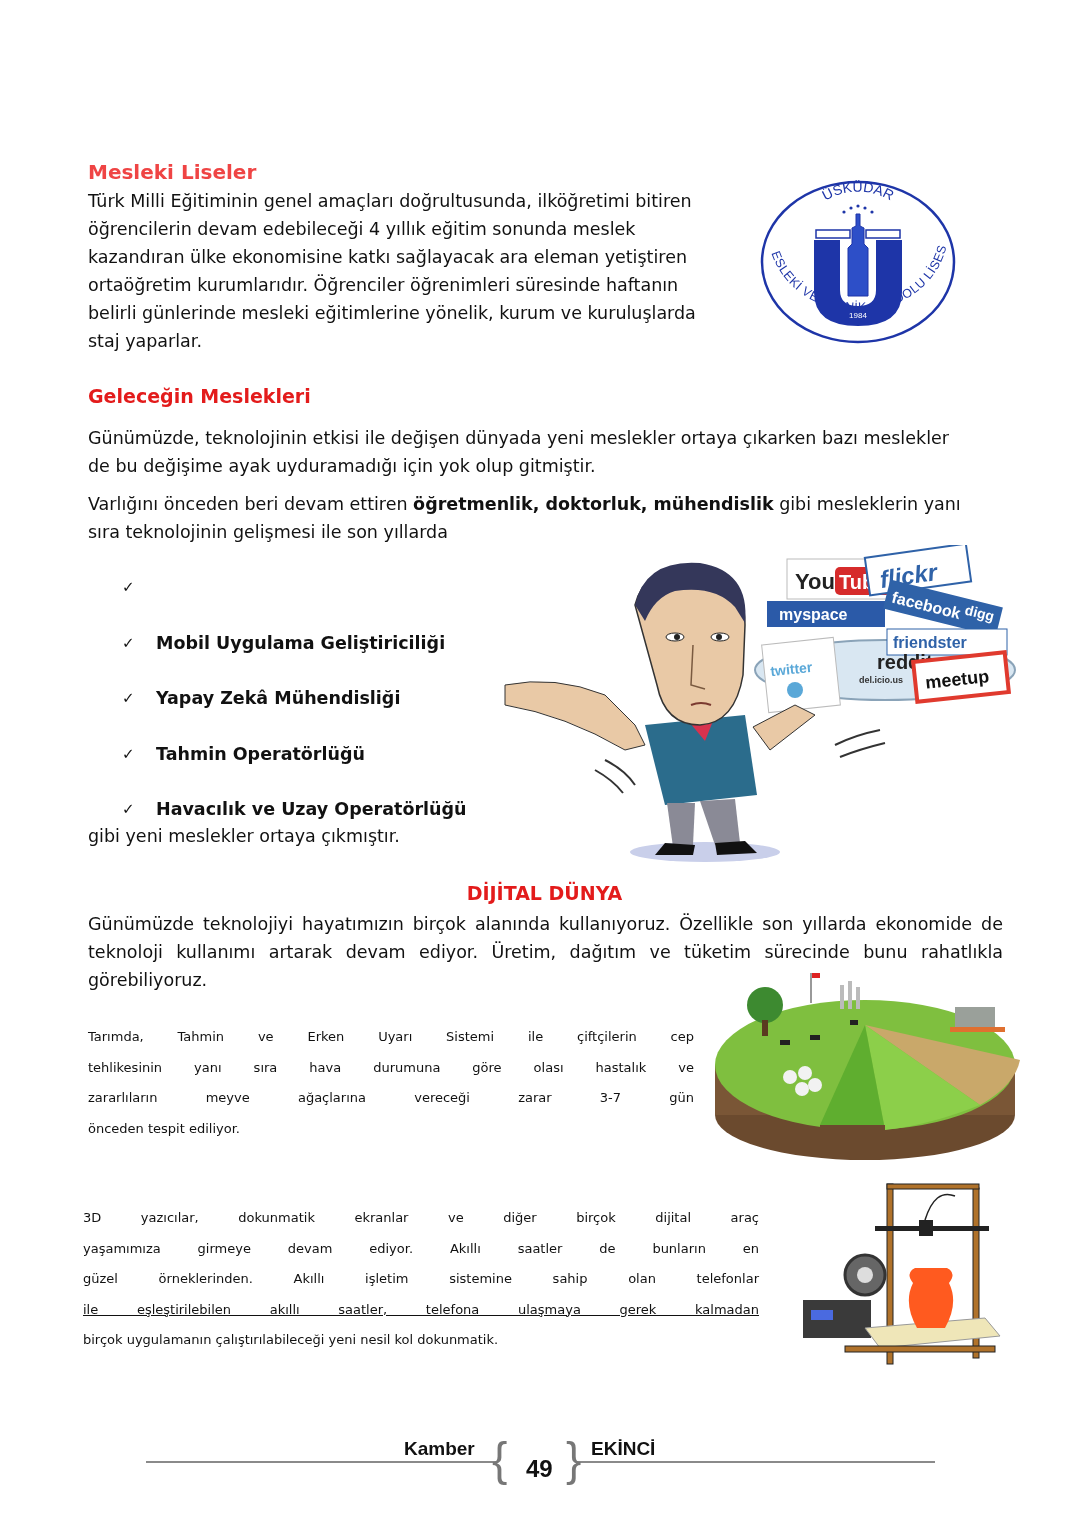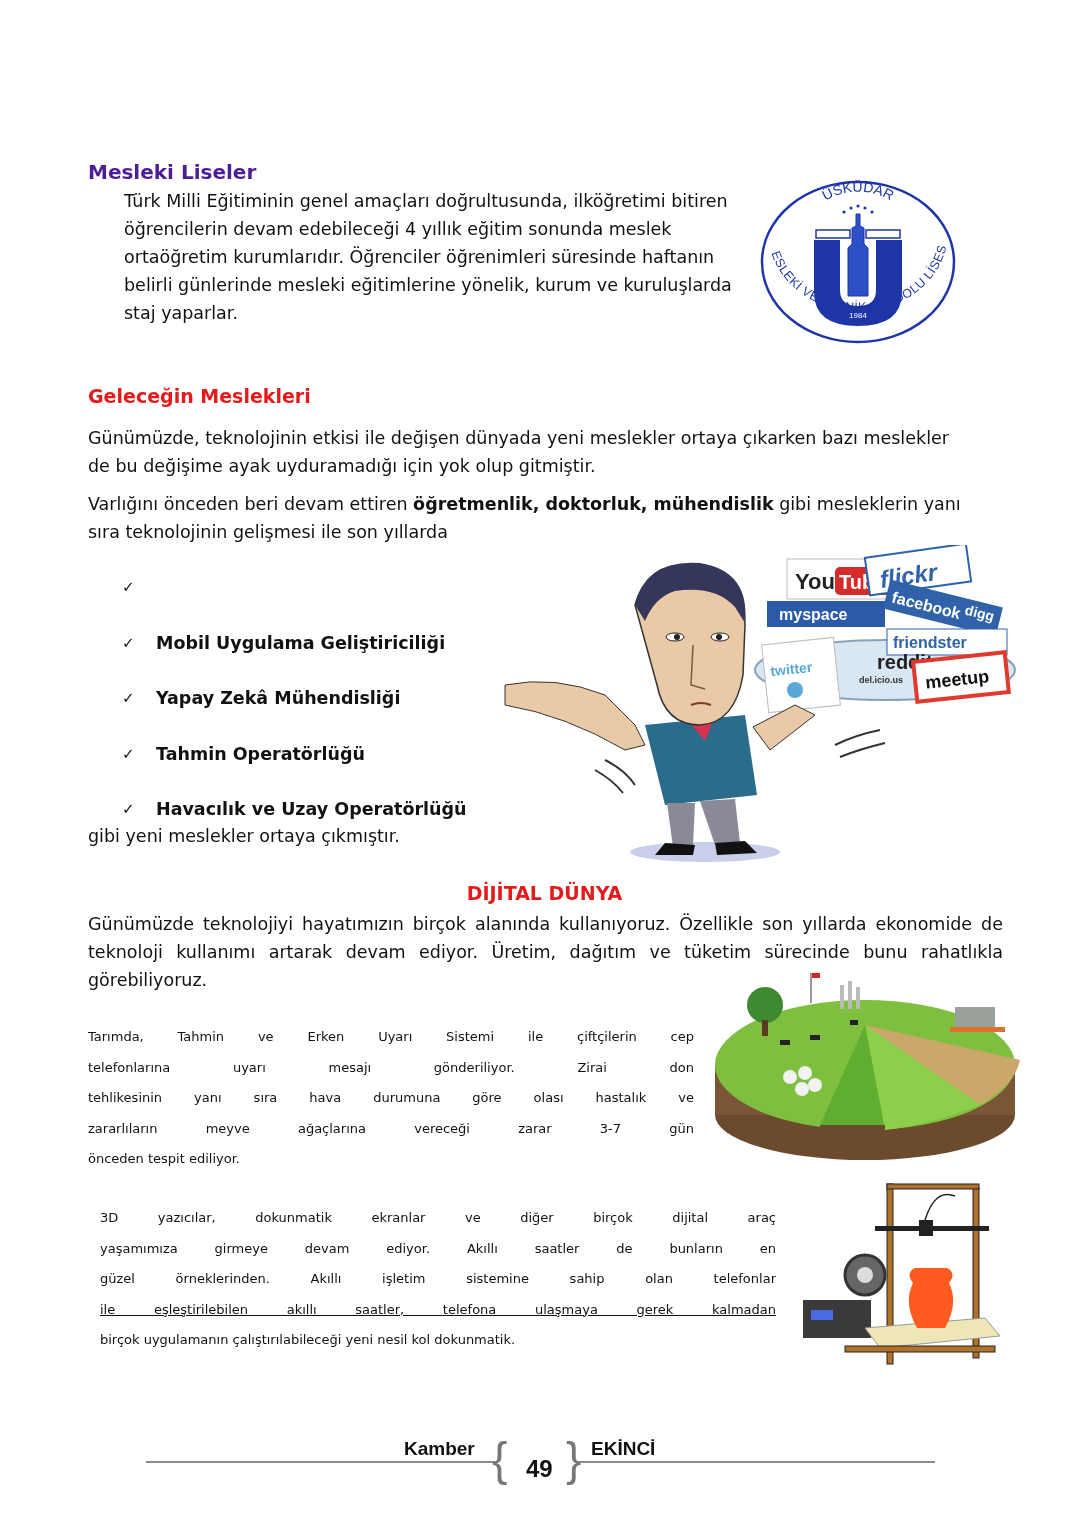--- a/index.html
+++ b/index.html
@@ -1,39 +1,40 @@
 <!DOCTYPE html>
 <html><head>
 <meta charset="utf-8">
 <style>
   html, body { margin: 0; padding: 0; background: #ffffff; }
   body { width: 1080px; height: 1527px; position: relative; overflow: hidden;
          font-family: "DejaVu Sans", sans-serif; color: #111; }
   .abs { position: absolute; }
   .p { font-size: 17.5px; line-height: 28px; margin: 0; }
-  .h-blue { color: #4c1d95; font-weight: bold; font-size: 20px; }
+  .h-blue { color: #ef4444; font-weight: bold; font-size: 20px; }
   .h-red { color: #e31b1b; font-weight: bold; font-size: 19px; }
   .justify { text-align: justify; text-align-last: left; }
   .big { font-size: 13px; line-height: 30.5px; }
   b { font-weight: bold; }
   .check-list { list-style: none; margin: 0; padding: 0; }
   .check-list li { font-weight: bold; font-size: 17.5px; height: 55.5px; line-height: 28px;
                    display: flex; align-items: flex-start; }
   .check-list li .ck { width: 34px; padding-left: 34px; font-weight: normal; font-size: 15px; }
   .footer-line { height: 2px; background: #8a8a8a; }
   .footer-name { font-family: "Liberation Sans", sans-serif; font-weight: bold; font-size: 19px; }
   .brace { font-family: "Liberation Sans", sans-serif; font-size: 46px; color: #777; line-height: 46px; }
 </style>
 </head>
 <body>
 
 <div class="abs h-blue" style="left:88px;top:160px;">Mesleki Liseler</div>
-<div class="abs" style="left:88px;top:187px;width:650px;margin-left:36px;">
+<div class="abs" style="left:88px;top:187px;width:650px;">
   <p class="p">Türk Milli Eğitiminin genel amaçları doğrultusunda, ilköğretimi bitiren</p>
   <p class="p">öğrencilerin devam edebileceği 4 yıllık eğitim sonunda meslek</p>
+  <p class="p">kazandıran ülke ekonomisine katkı sağlayacak ara eleman yetiştiren</p>
   <p class="p">ortaöğretim kurumlarıdır. Öğrenciler öğrenimleri süresinde haftanın</p>
   <p class="p">belirli günlerinde mesleki eğitimlerine yönelik, kurum ve kuruluşlarda</p>
   <p class="p">staj yaparlar.</p>
 </div>
 
 <div class="abs" style="left:758px;top:178px;width:200px;height:170px;">
   <svg width="200" height="170" viewBox="0 0 200 170">
     <defs>
       <path id="arcTop" d="M 40 60 A 62 62 0 0 1 160 60"></path>
       <path id="arcBottom" d="M 12 70 A 90 80 0 0 0 188 70"></path>
@@ -157,21 +158,20 @@
   <span style="margin-left:9px;">DİJİTAL DÜNYA</span>
 </div>
 <div class="abs" style="left:88px;top:910px;width:915px;">
   <p class="p justify" style="text-align-last:justify;">Günümüzde teknolojiyi hayatımızın birçok alanında kullanıyoruz. Özellikle son yıllarda ekonomide de</p>
   <p class="p justify" style="text-align-last:justify;">teknoloji kullanımı artarak devam ediyor. Üretim, dağıtım ve tüketim sürecinde bunu rahatlıkla</p>
   <p class="p">görebiliyoruz.</p>
 </div>
 
 <div class="abs" style="left:88px;top:1022px;width:606px;">
   <p class="p big justify" style="text-align-last:justify;">Tarımda, Tahmin ve Erken Uyarı Sistemi ile çiftçilerin cep</p>
-  <p class="p big justify" style="text-align-last:justify;">telefonlarına uyarı mesajı gönderiliyor. Zirai don</p>
   <p class="p big justify" style="text-align-last:justify;">tehlikesinin yanı sıra hava durumuna göre olası hastalık ve</p>
   <p class="p big justify" style="text-align-last:justify;">zararlıların meyve ağaçlarına vereceği zarar 3-7 gün</p>
   <p class="p big">önceden tespit ediliyor.</p>
 </div>
 
 <div class="abs" style="left:710px;top:965px;width:310px;height:200px;">
   <svg width="310" height="200" viewBox="0 0 310 200">
     <ellipse cx="155" cy="150" rx="150" ry="45" fill="#6b4a2e"></ellipse>
     <rect x="5" y="100" width="300" height="50" fill="#7a5636"></rect>
     <ellipse cx="155" cy="100" rx="150" ry="65" fill="#7fbf3f"></ellipse>
@@ -195,21 +195,21 @@
     <rect x="130" y="20" width="4" height="24" fill="#bbb"></rect>
       <rect x="138" y="16" width="4" height="28" fill="#bbb"></rect>
       <rect x="146" y="22" width="4" height="22" fill="#bbb"></rect>
     <rect x="100" y="8" width="2" height="30" fill="#999"></rect>
       <rect x="102" y="8" width="8" height="5" fill="#d22"></rect>
     <rect x="245" y="42" width="40" height="22" fill="#9aa09a"></rect>
     <rect x="240" y="62" width="55" height="5" fill="#e07030"></rect>
   </svg>
 </div>
 
-<div class="abs" style="left:100px;top:1203px;width:676px;">
+<div class="abs" style="left:83px;top:1203px;width:676px;">
   <p class="p big justify" style="text-align-last:justify;">3D yazıcılar, dokunmatik ekranlar ve diğer birçok dijital araç</p>
   <p class="p big justify" style="text-align-last:justify;">yaşamımıza girmeye devam ediyor. Akıllı saatler de bunların en</p>
   <p class="p big justify" style="text-align-last:justify;">güzel örneklerinden. Akıllı işletim sistemine sahip olan telefonlar</p>
   <p class="p big justify" style="text-align-last:justify;text-decoration:underline;">ile eşleştirilebilen akıllı saatler, telefona ulaşmaya gerek kalmadan</p>
   <p class="p big">birçok uygulamanın çalıştırılabileceği yeni nesil kol dokunmatik.</p>
 </div>
 
 <div class="abs" style="left:795px;top:1178px;width:215px;height:195px;">
   <svg width="215" height="195" viewBox="0 0 215 195">
     <rect x="92" y="6" width="6" height="180" fill="#b0722a" stroke="#222" stroke-width="1"></rect>

